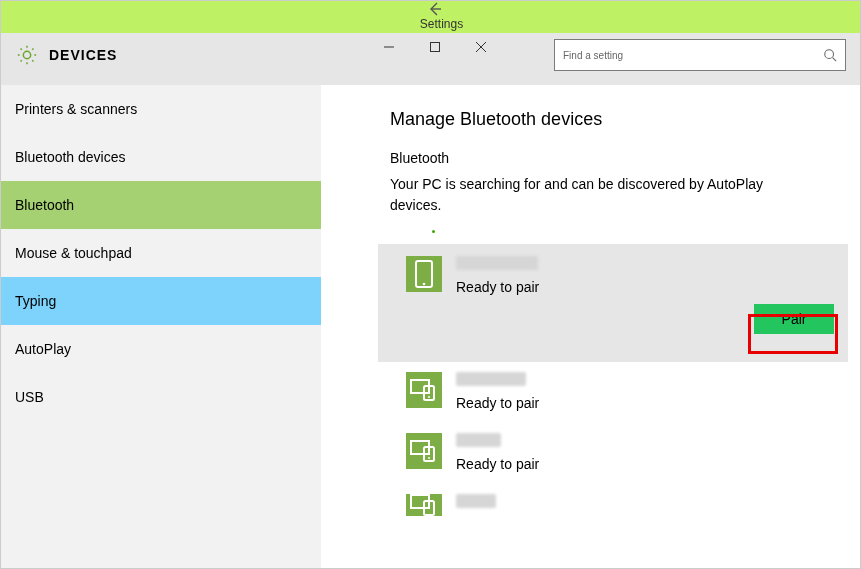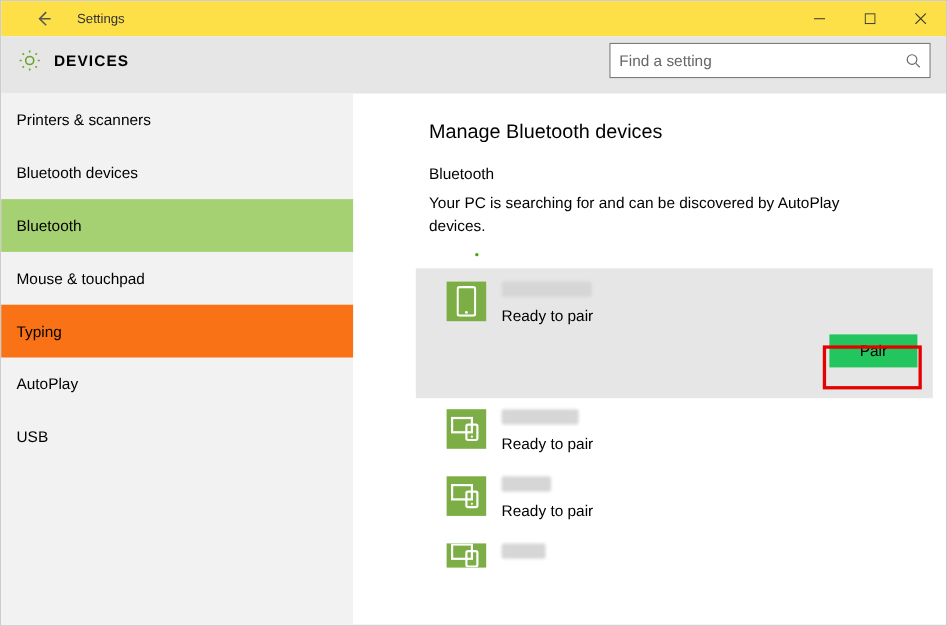--- a/index.html
+++ b/index.html
@@ -9,24 +9,25 @@
     color: #000;
     background: #fff;
     width: 861px;
     height: 569px;
     overflow: hidden;
     border: 1px solid #ccc;
   }
   
   .titlebar {
     height: 32px;
-    background: #fde047;
+    background: #bef264;
     display: flex;
     align-items: center;
-    padding-left: 23px;
+    padding-left: 8px;
+    flex-direction: column;
   }
   .titlebar .back {
     width: 32px; height: 32px;
     display:flex;align-items:center;justify-content:center;
     font-size:16px;color:#444;
   }
   .titlebar .title {
     font-size: 12px;
     color: #333;
     margin-left: 14px;
@@ -59,36 +60,36 @@
     flex:1;
   }
   .searchbox {
     width:292px;height:32px;
     border:1px solid #7a7a7a;
     background:#fff;
     display:flex;align-items:center;
     padding:0 8px;
     color:#666;
   }
-  .searchbox span { flex:1; font-size:14px; }
+  .searchbox span { flex:1; font-size:10px; }
   
   .main { display:flex; height: calc(569px - 32px - 52px); gap: 39px; }
   .sidebar {
     width: 320px;
     background:#f2f2f2;
   }
   .navitem {
     height:48px;
     display:flex;align-items:center;
     padding-left:14px;
     font-size:14px;
     color:#000;
   }
   .navitem.selected { background:#a6d172; }
-  .navitem.hover { background:#f97316; }
+  .navitem.hover { background:#7dd3fc; }
   .content {
     flex:1;
     padding: 24px 0 0 30px;
     position:relative;
   }
   h1 {
     font-weight:400;
     font-size:18px;
     margin-bottom:20px;
   }

